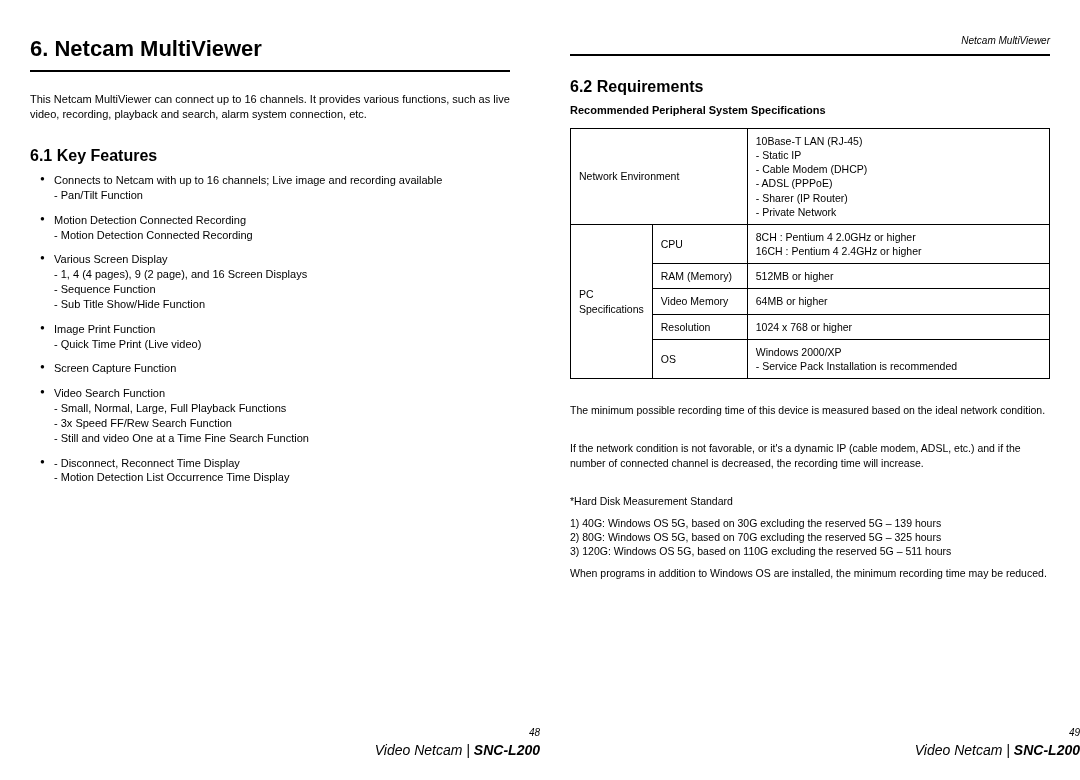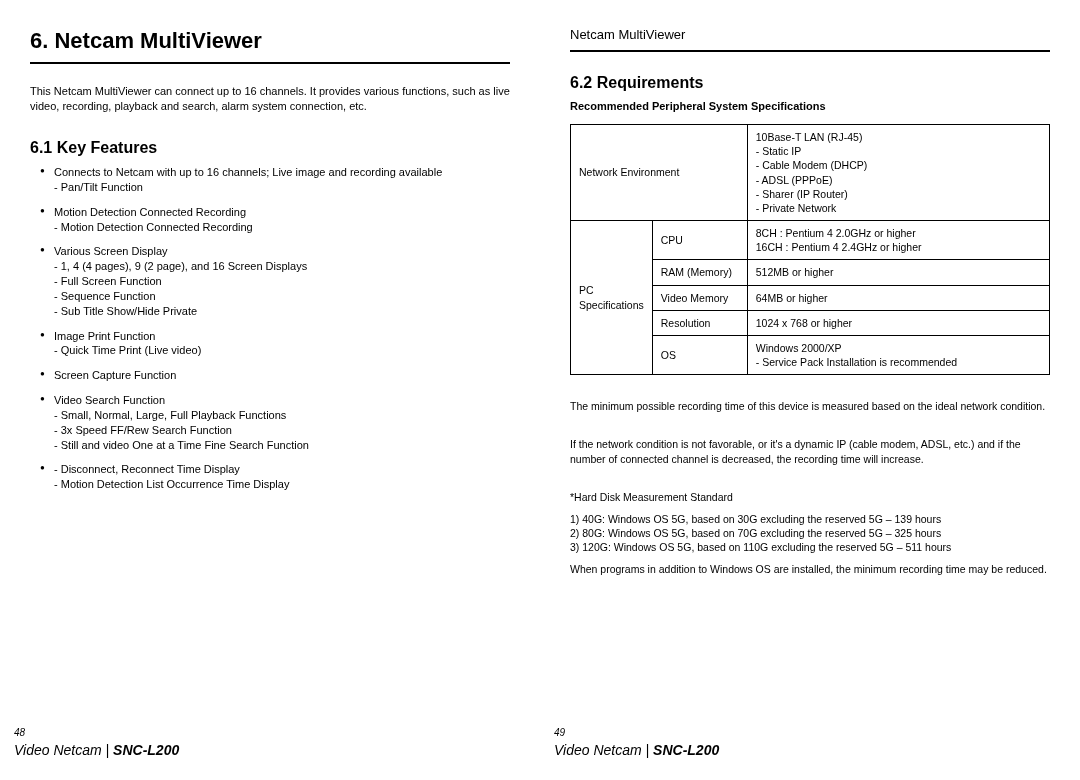--- a/index.html
+++ b/index.html
@@ -9,35 +9,36 @@
     background: #fff;
     font-family: Arial, Helvetica, sans-serif;
     display: flex;
     color: #000;
     font-size: 11px;
     line-height: 1.35;
   }
   .page {
     width: 540px;
     height: 780px;
-    padding: 26px 40px 20px 40px;
+    padding: 34px 40px 20px 40px;
     position: relative;
   }
   .page-left { padding-left: 30px; padding-right: 30px; }
   .page-right { padding-left: 30px; padding-right: 30px; }
   .chapter-title {
     font-size: 22px;
     font-weight: bold;
     border-bottom: 2px solid #000;
     padding-bottom: 6px;
     margin-bottom: 20px;
   }
   .running-head {
-    font-size: 13px;
-    text-align: left;
+    font-style: italic;
+    font-size: 10px;
+    text-align: right;
     border-bottom: 2px solid #000;
     padding-bottom: 6px;
     margin-bottom: 20px;
   }
   .intro { margin: 14px 0 24px 0; }
   .section-title {
     font-size: 16px;
     font-weight: bold;
     margin: 10px 0 6px 0;
   }
@@ -68,21 +69,21 @@
     padding: 5px 8px;
     vertical-align: middle;
     margin-top: 40px;
   }
   .notes p { margin-bottom: 8px; font-size: 10.5px; margin-top: 24px; }
   .hd-list div { font-size: 10.5px; }
   .footer {
     position: absolute;
     bottom: 20px;
     left: 14px; right: 0;
-    text-align: left;
+    text-align: right;
     font-size: 10px;
   }
   .footer .pn { font-style: italic; display:block; margin-bottom:2px;}
   .footer .model { font-style: italic; font-size: 14px; }
   .footer .model b { font-weight: bold; font-style: italic; }
 </style>
 </head>
 <body>
 
 <div class="page page-left">
@@ -99,23 +100,22 @@
       <li>
         <div>Motion Detection Connected Recording</div>
         <div class="subitems">
           <div>Motion Detection Connected Recording</div>
         </div>
       </li>
       <li>
         <div>Various Screen Display</div>
         <div class="subitems">
           <div>1, 4 (4 pages), 9 (2 page), and 16 Screen Displays</div>
-          <div>Full Screen Function</div>
           <div>Sequence Function</div>
-          <div>Sub Title Show/Hide Private</div>
+          <div>Sub Title Show/Hide Function</div>
         </div>
       </li>
       <li>
         <div>Image Print Function</div>
         <div class="subitems">
           <div>Quick Time Print (Live video)</div>
         </div>
       </li>
       <li>
         <div>Screen Capture Function</div>

